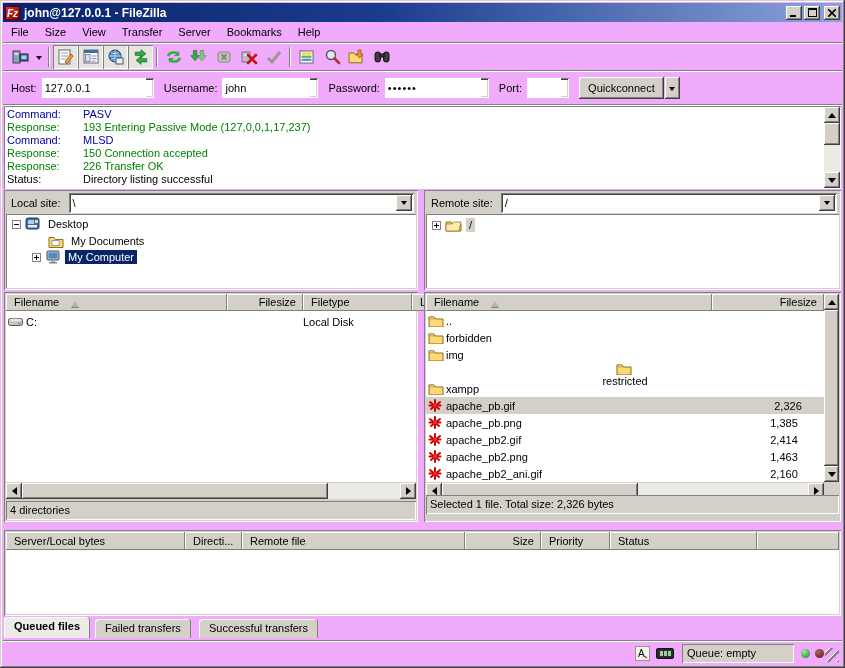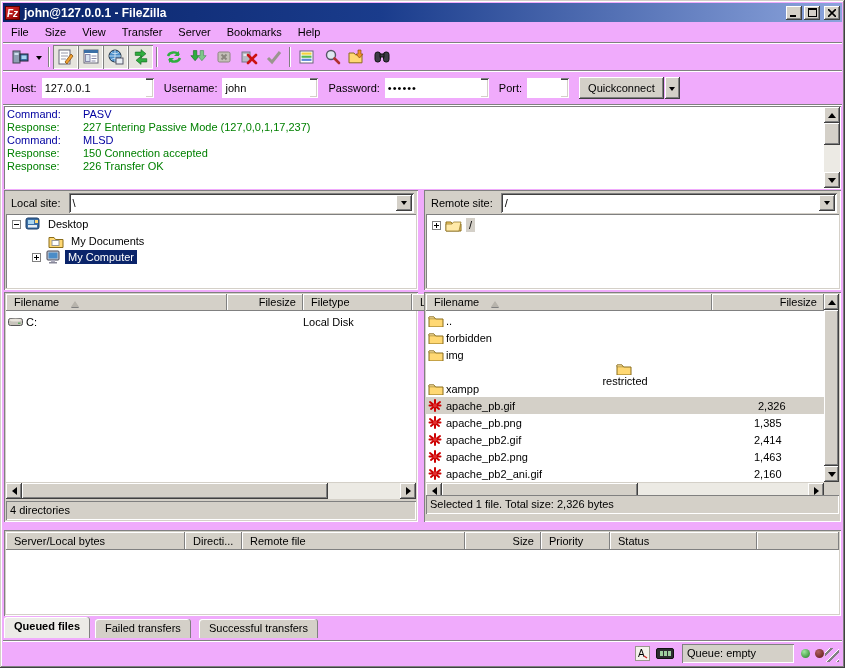--- a/index.html
+++ b/index.html
@@ -56,21 +56,21 @@
   .expbox.plus::after{content:"";position:absolute;left:3px;top:1px;width:1px;height:5px;background:#000;}
   .treelabel{padding:1px 3px;}
   .selnavy{background:#0a246a;color:#fff;}
   .selgray{background:#d4d0c8;}
   
   .hdrcell{position:absolute;top:0;height:17px;background:#d4d0c8;box-shadow:inset -1px -1px 0 #808080, inset 1px 1px 0 #fff;line-height:17px;padding-left:8px;white-space:nowrap;overflow:hidden;}
   .hdrcell.right{text-align:right;padding-right:7px;}
   .sorttri{display:inline-block;width:0;height:0;border:4px solid transparent;border-bottom:6px solid #b8b4ac;margin-left:12px;position:relative;top:1px;filter:drop-shadow(0 1px 0 #808080);}
   .listrow{position:absolute;height:17px;display:flex;align-items:center;white-space:nowrap;}
   .licon{width:18px;flex:none;display:flex;align-items:center;}
-  .fsize{position:absolute;text-align:left;}
+  .fsize{position:absolute;text-align:center;}
   
   .tab{position:absolute;height:19px;line-height:18px;padding:0 10px;background:#d4d0c8;box-shadow:inset -1px 0 0 #808080, inset 1px 1px 0 #fff;border-radius:3px 3px 0 0;}
   .tab.active{background:#ecebe7;font-weight:bold;height:21px;z-index:2;}
   
   .led{width:9px;height:9px;border-radius:50%;}
   #grip{right:3px;bottom:3px;width:14px;height:14px;background:
     repeating-linear-gradient(135deg,transparent 0 3px,#fff 3px 4px,#808080 4px 6px,transparent 6px 7px);}
 </style>
 </head>
 <body>
@@ -230,33 +230,37 @@
   </div>
   <div class="abs etch" style="left:3px;top:104px;width:839px;"></div>
 
   <div id="logpane" class="abs sunkenthin">
     <div class="logline lc" style="top:2px">
         <span class="loglabel">Command:</span>
         <span class="logtext">PASV</span>
       </div>
     <div class="logline lr" style="top:15px">
         <span class="loglabel">Response:</span>
-        <span class="logtext">227 Entering Passive Mode (127,0,0,1,17,237)</span>
+        <span class="logtext">193 Entering Passive Mode (127,0,0,1,17,237)</span>
       </div>
     <div class="logline lc" style="top:28px">
         <span class="loglabel">Command:</span>
         <span class="logtext">MLSD</span>
       </div>
     <div class="logline lr" style="top:41px">
         <span class="loglabel">Response:</span>
         <span class="logtext">150 Connection accepted</span>
       </div>
     <div class="logline lr" style="top:54px">
         <span class="loglabel">Response:</span>
         <span class="logtext">226 Transfer OK</span>
+      </div>
+    <div class="logline ls" style="top:67px">
+        <span class="loglabel">Status:</span>
+        <span class="logtext">Directory listing successful</span>
       </div>
 
     <div class="abs track" style="right:1px;top:1px;width:16px;height:81px;">
       <div class="abs sbtn" style="left:0;top:0;width:16px;height:16px;">
           <span class="tri-up"></span>
         </div>
       <div class="abs thumb" style="left:0;top:16px;width:16px;height:22px;"></div>
       <div class="abs sbtn" style="left:0;bottom:0;width:16px;height:16px;">
           <span class="tri-dn"></span>
         </div>

